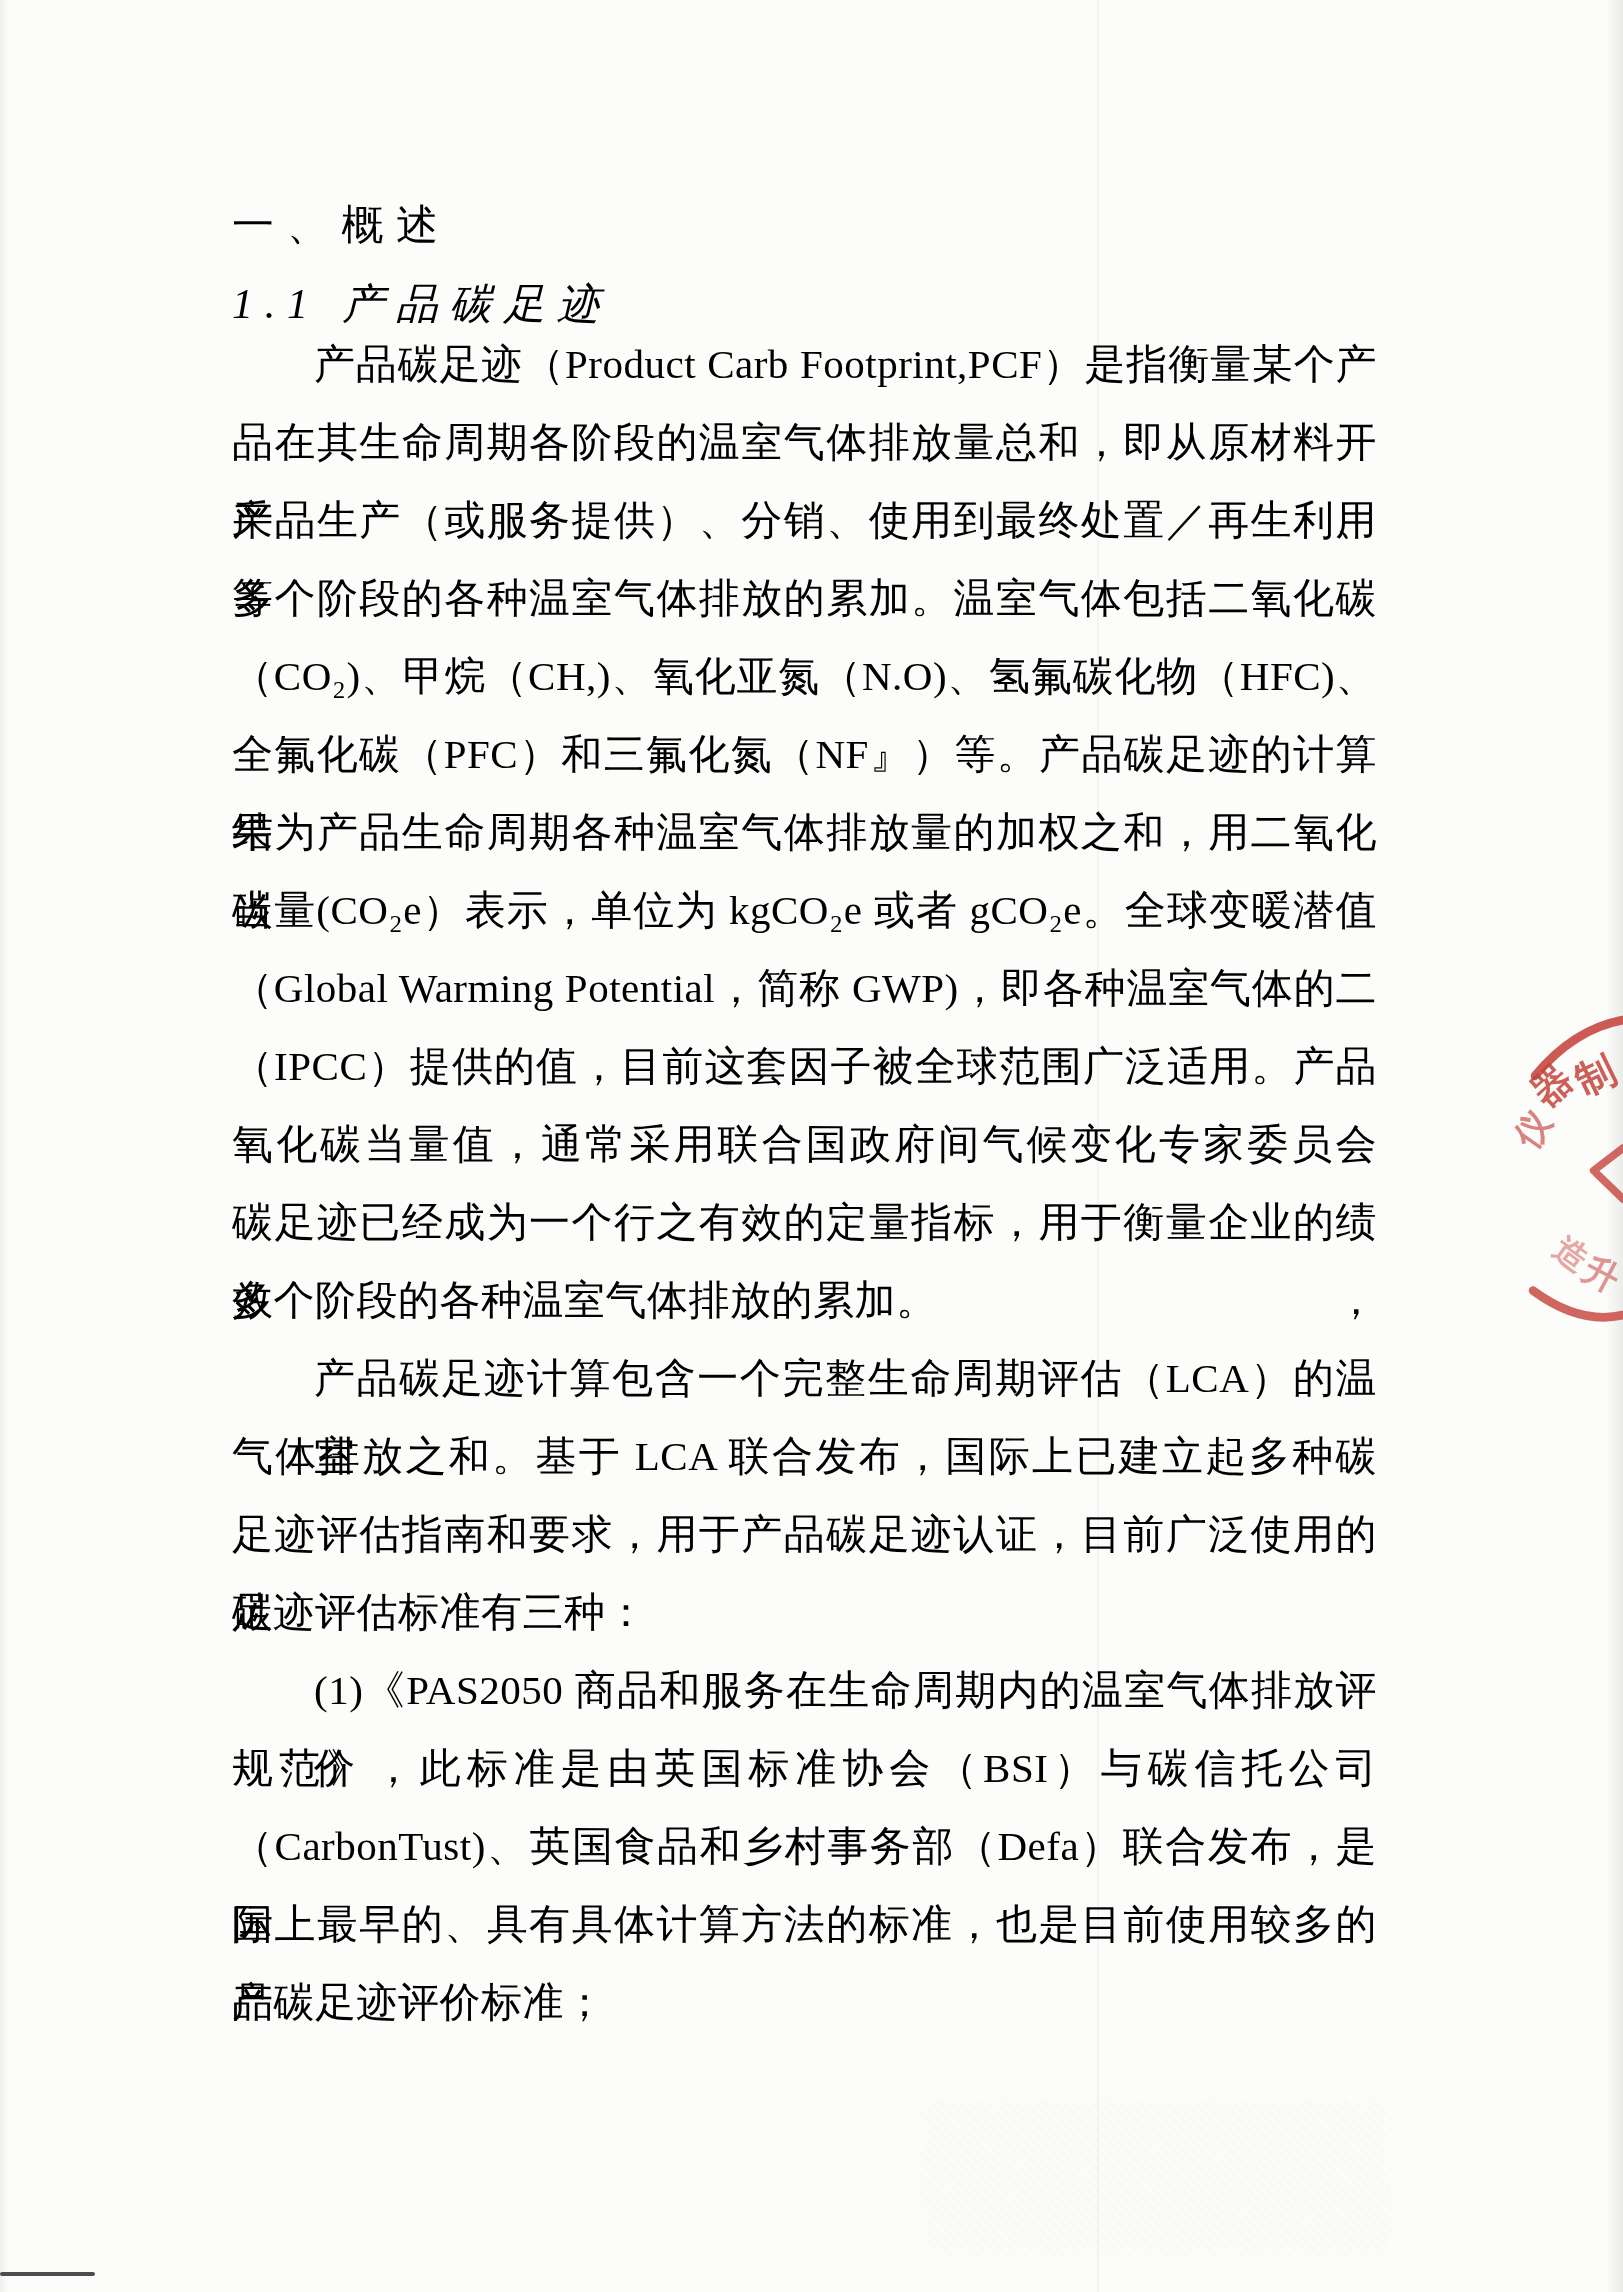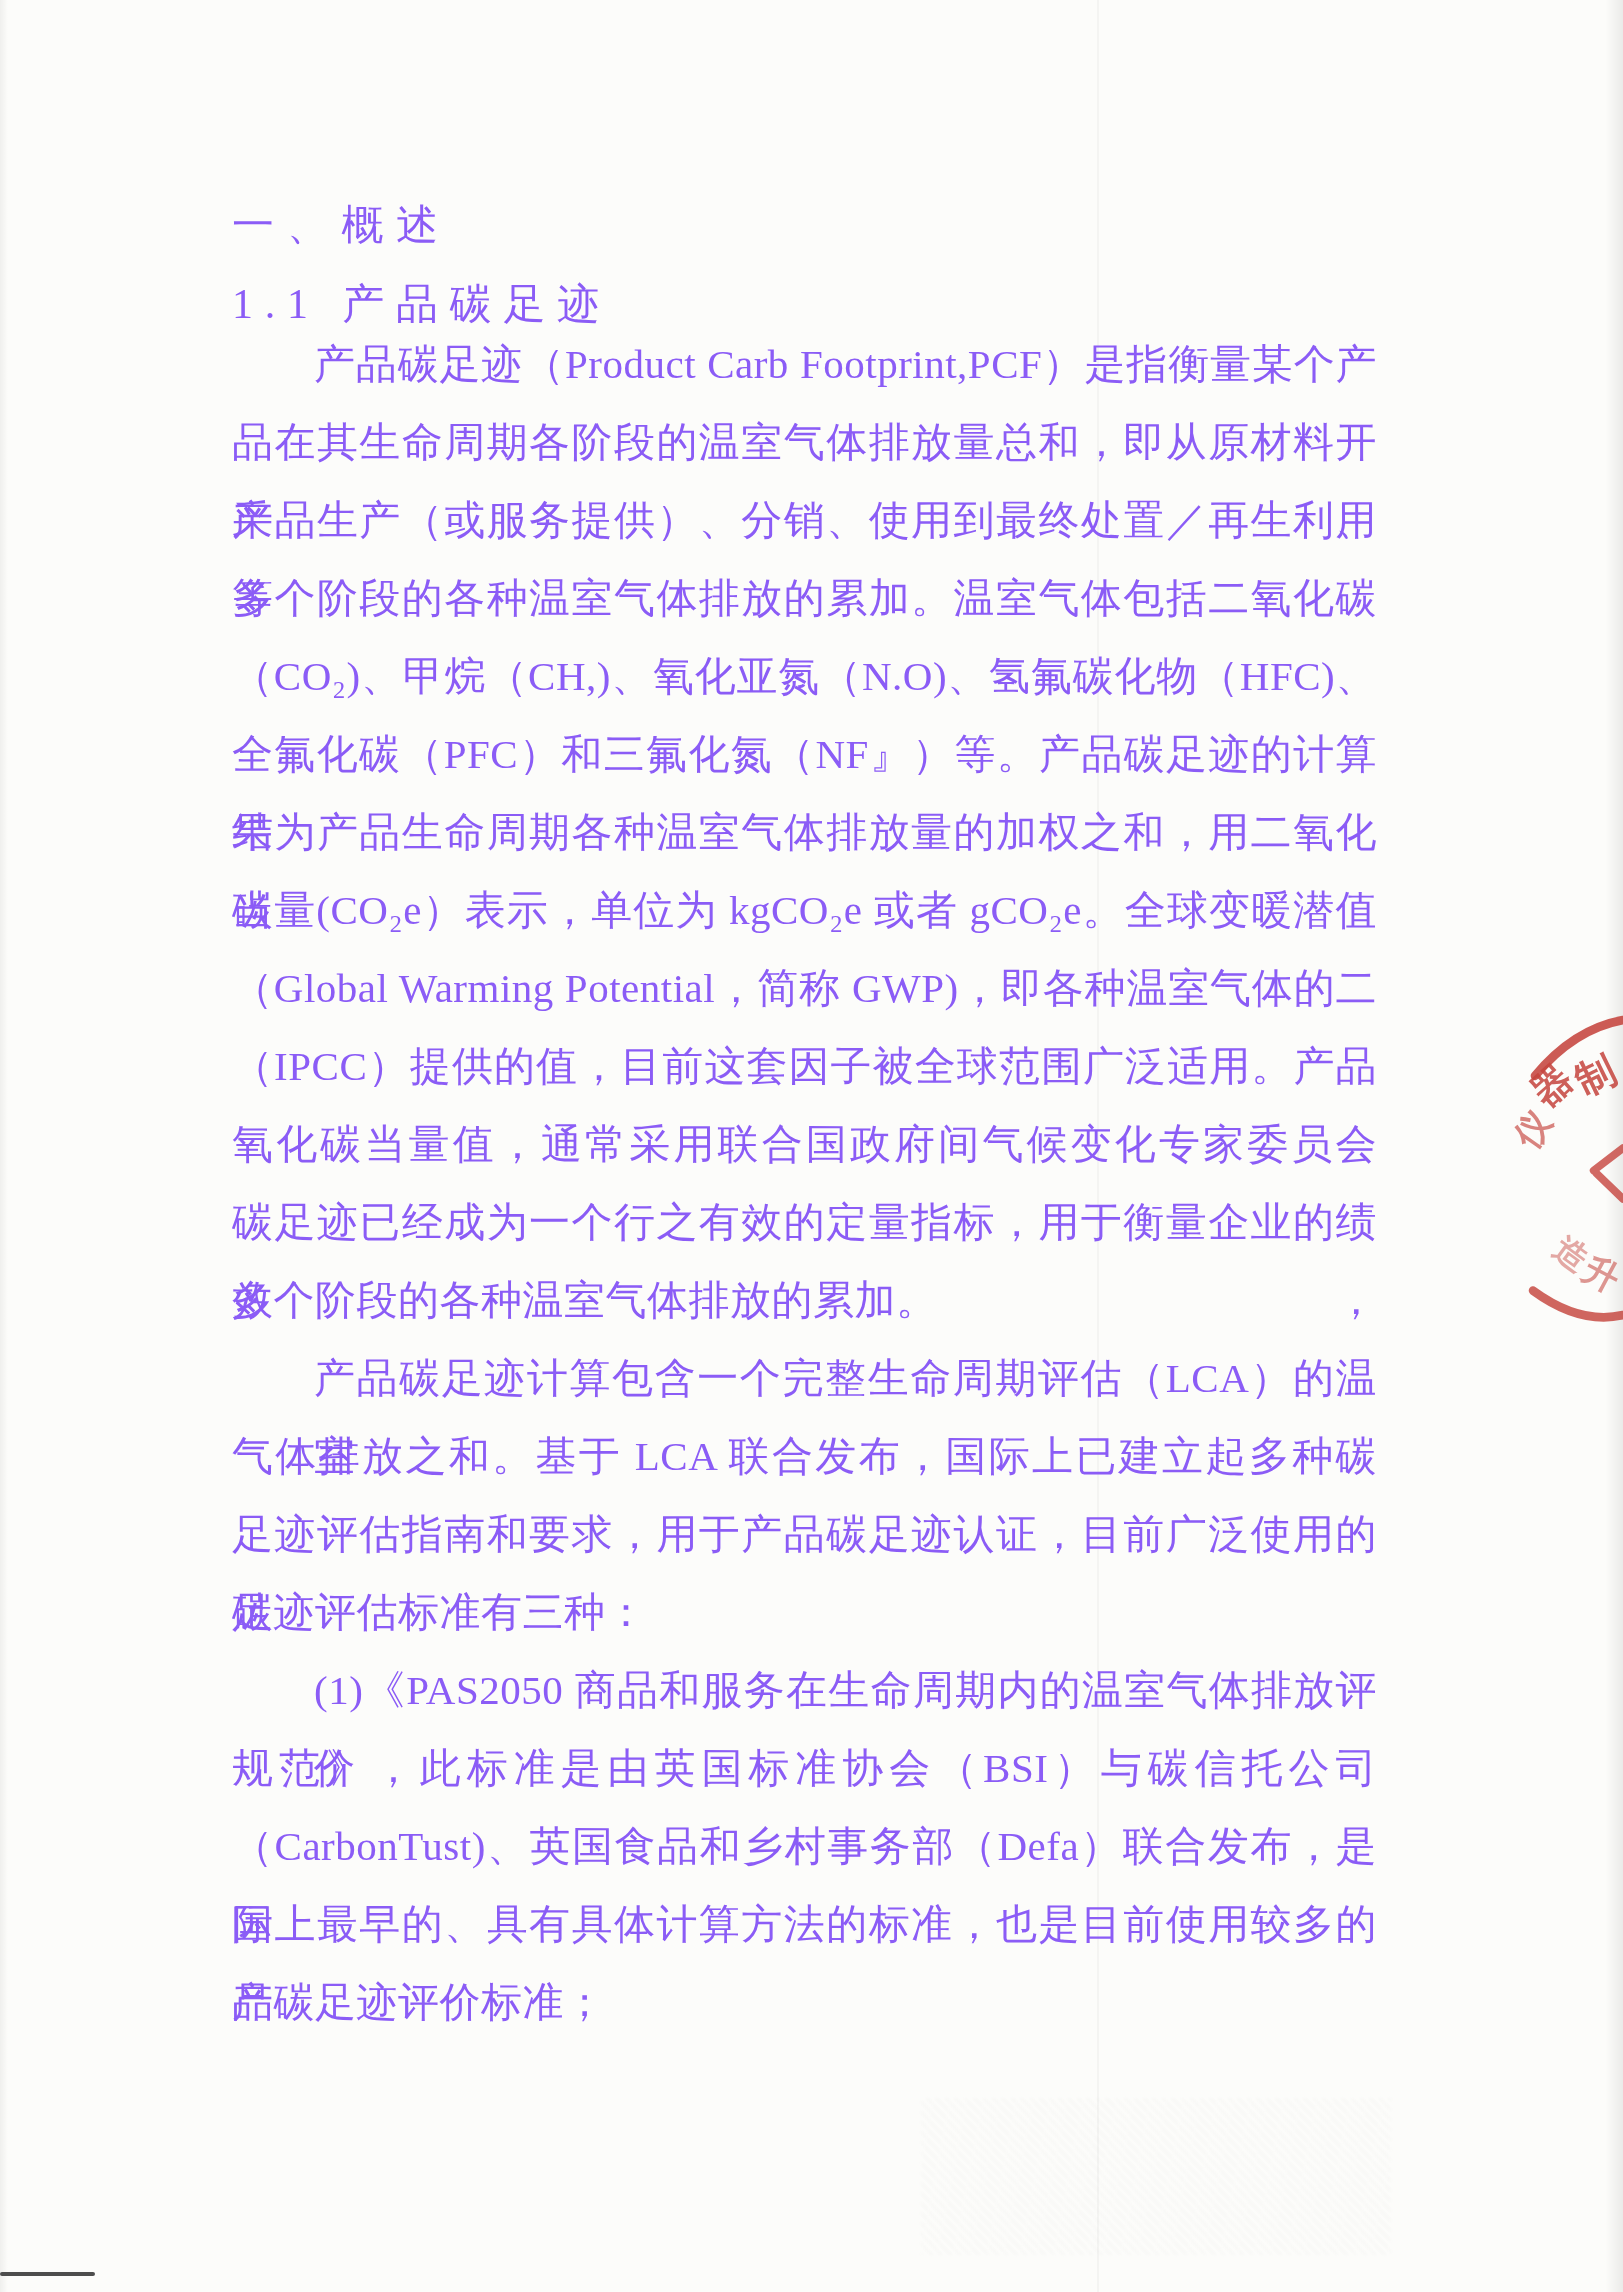--- a/index.html
+++ b/index.html
@@ -1,42 +1,42 @@
 <!DOCTYPE html>
 <html><head>
 <meta charset="utf-8">
 <style>
   html,body{margin:0;padding:0;}
   body{width:1623px;height:2293px;background:#e8e8e6;}
   .page{
     position:relative;width:1623px;height:2293px;overflow:hidden;
     background:#fcfcfa;
     font-family:"Liberation Serif","DejaVu Serif",serif;
-    color:#8b5cf6;
+    color:#000000;
   }
   
   .edge-right{position:absolute;top:0;right:0;width:17.6px;height:100%;
     background:linear-gradient(to right, rgba(0,0,0,0), rgba(0,0,0,0.07));}
   .edge-left{position:absolute;top:0;left:0;width:7.8px;height:100%;
     background:linear-gradient(to right, rgba(0,0,0,0.05), rgba(0,0,0,0));}
   .scan-streak{position:absolute;top:0;left:1097px;width:2px;height:100%;
     background:rgba(100,100,100,0.05);}
   .scan-noise{position:absolute;left:921px;top:2098px;width:470px;height:157px;
     background:repeating-linear-gradient(47deg, rgba(120,120,120,0.035) 0 2px, rgba(0,0,0,0) 2px 6.9px);
     filter:blur(1px);}
   .scan-line-bottom{position:absolute;left:0;top:2272px;width:95px;height:3.9px;
     background:#4d4d4d;border-radius:2px;}
 
   .h1{
     position:absolute;left:232px;top:186px;height:78px;line-height:78px;
     font-size:42px;letter-spacing:12.7px;white-space:nowrap;
   }
   .h2{
     position:absolute;left:232px;top:265px;height:78px;line-height:78px;
-    font-size:42px;letter-spacing:11.8px;white-space:nowrap;
+    font-size:42px;letter-spacing:11.8px;white-space:nowrap;font-style:italic;
   }
   .body-text{
     position:absolute;left:232px;top:325px;width:1145px;
   }
   .line{
     height:78px;line-height:78px;font-size:41px;
     text-align:justify;text-align-last:justify;
     letter-spacing:0.5px;
   }
   .line.indent{padding-left:82px;}

